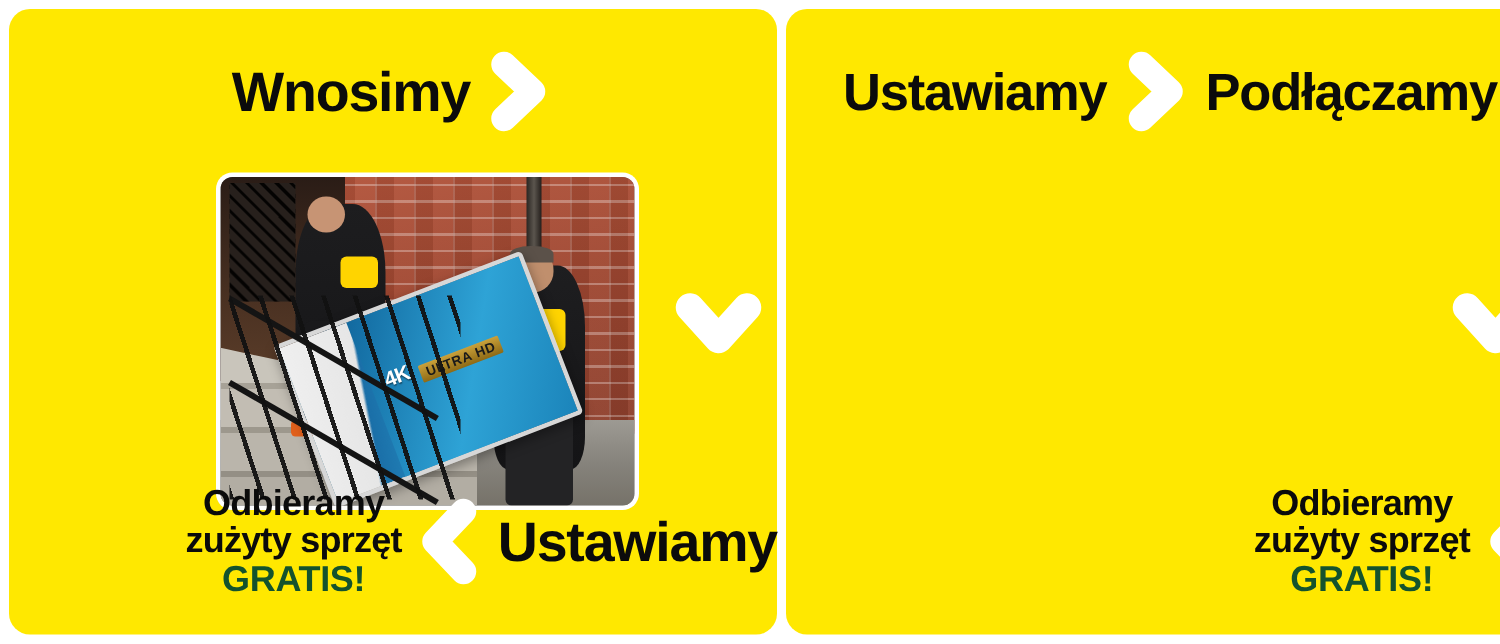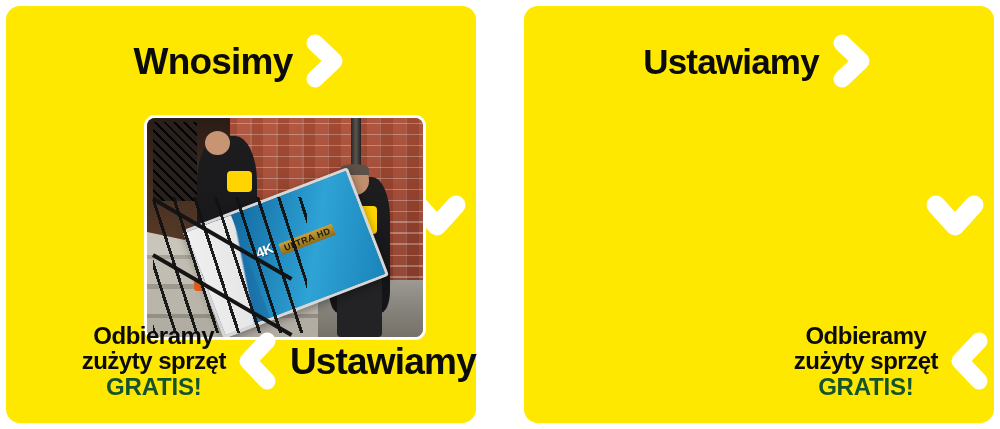--- a/index.html
+++ b/index.html
@@ -20,20 +20,21 @@
     background: #ffffff;
   }
 
   
   .panel {
     position: absolute;
     top: 6px;
     height: 417px;
     background: #ffe800;
     border-radius: 14px;
+    padding-left: 42px;
   }
   #panel-left  { left: 6px;   width: 470px; }
   #panel-right { left: 524px; width: 470px; }
 
   
   .row-top {
     position: absolute;
     top: 24px;
     left: 0;
     width: 100%;
@@ -343,20 +344,21 @@
 
   <section class="panel" id="panel-right">
 
     <div class="row-top">
       <span class="headline">Ustawiamy</span>
 
       <svg class="chev chev-right-inline" viewBox="0 0 46 58">
         <path d="M13 11 L32 29 L13 47"></path>
       </svg>
 
+      <span class="headline">Podłączamy</span>
     </div>
 
     <svg class="chev chev-down-side" viewBox="0 0 62 50">
       <path d="M12 13 L31 34 L50 13"></path>
     </svg>
 
     <div class="row-bottom">
       <div class="reclaim-block">
         <span class="reclaim-line">Odbieramy</span>
         <span class="reclaim-line">zużyty sprzęt</span>

